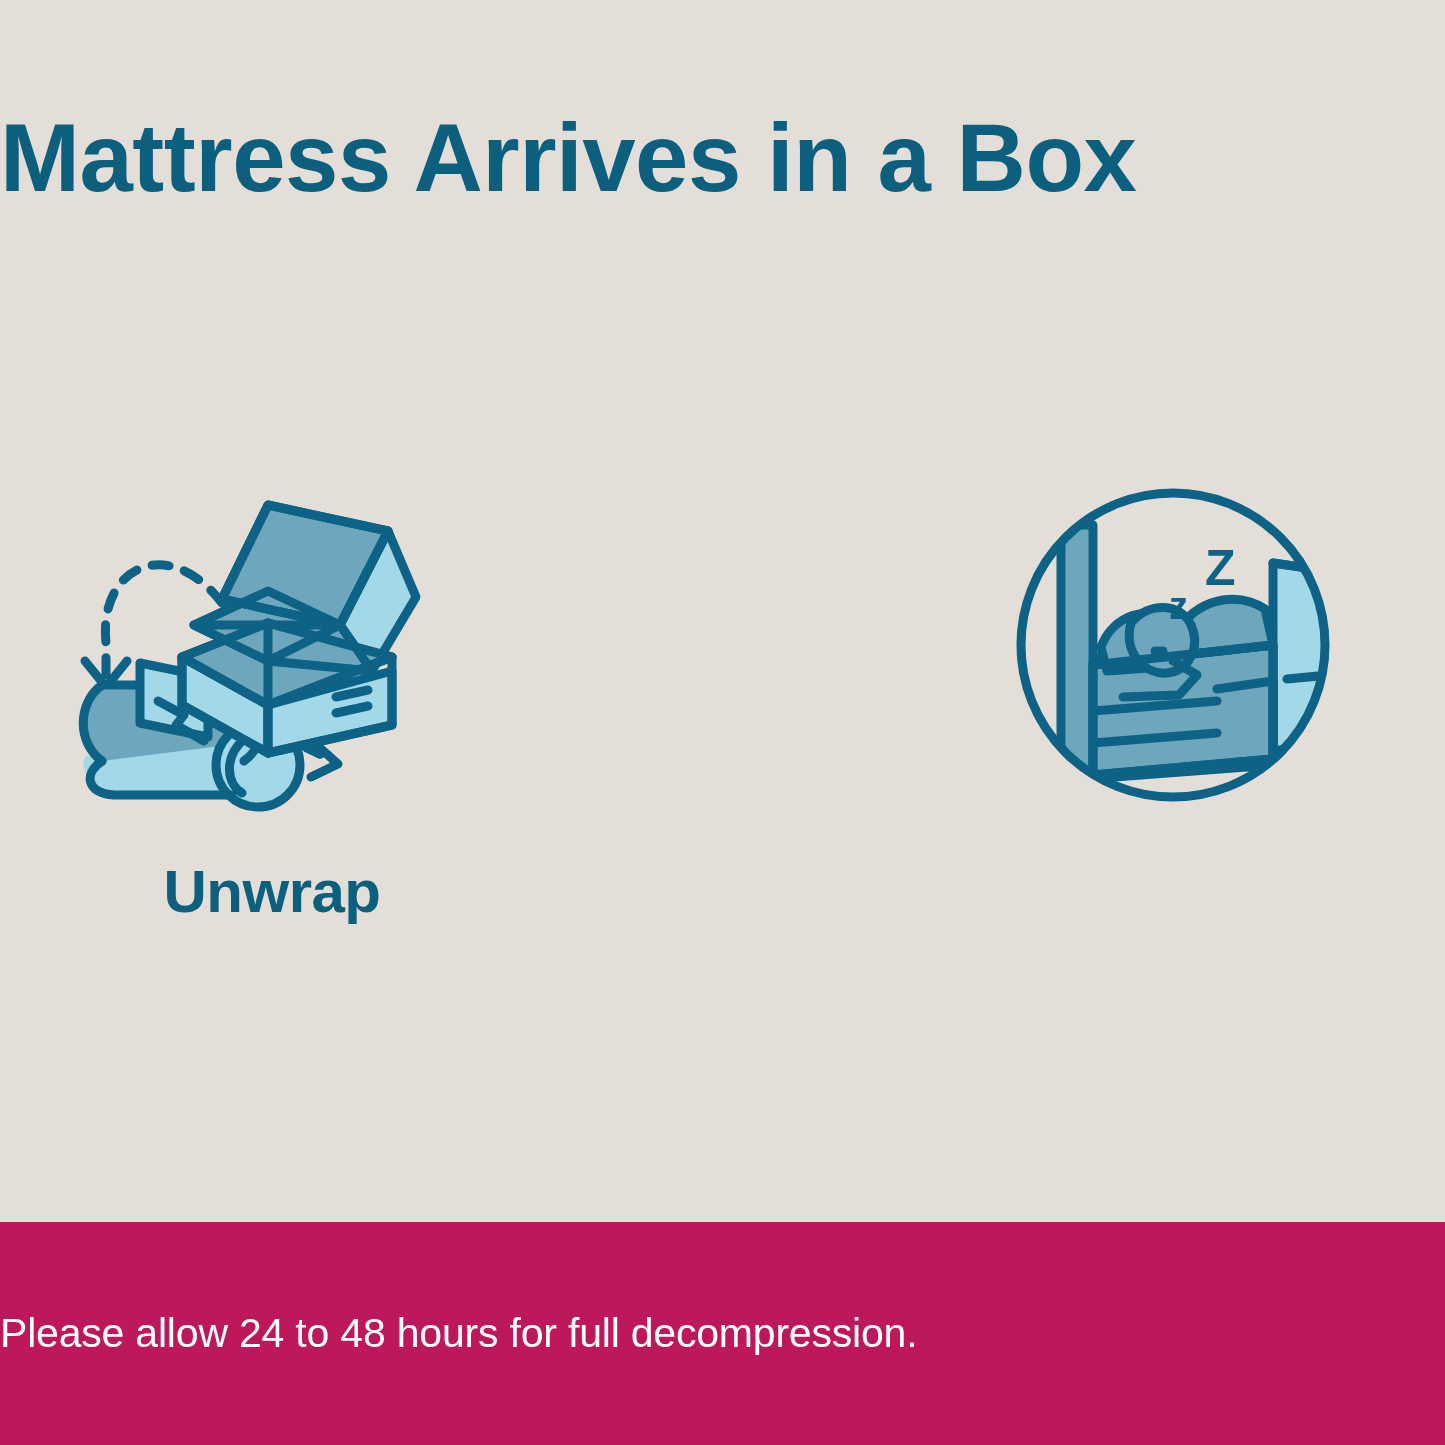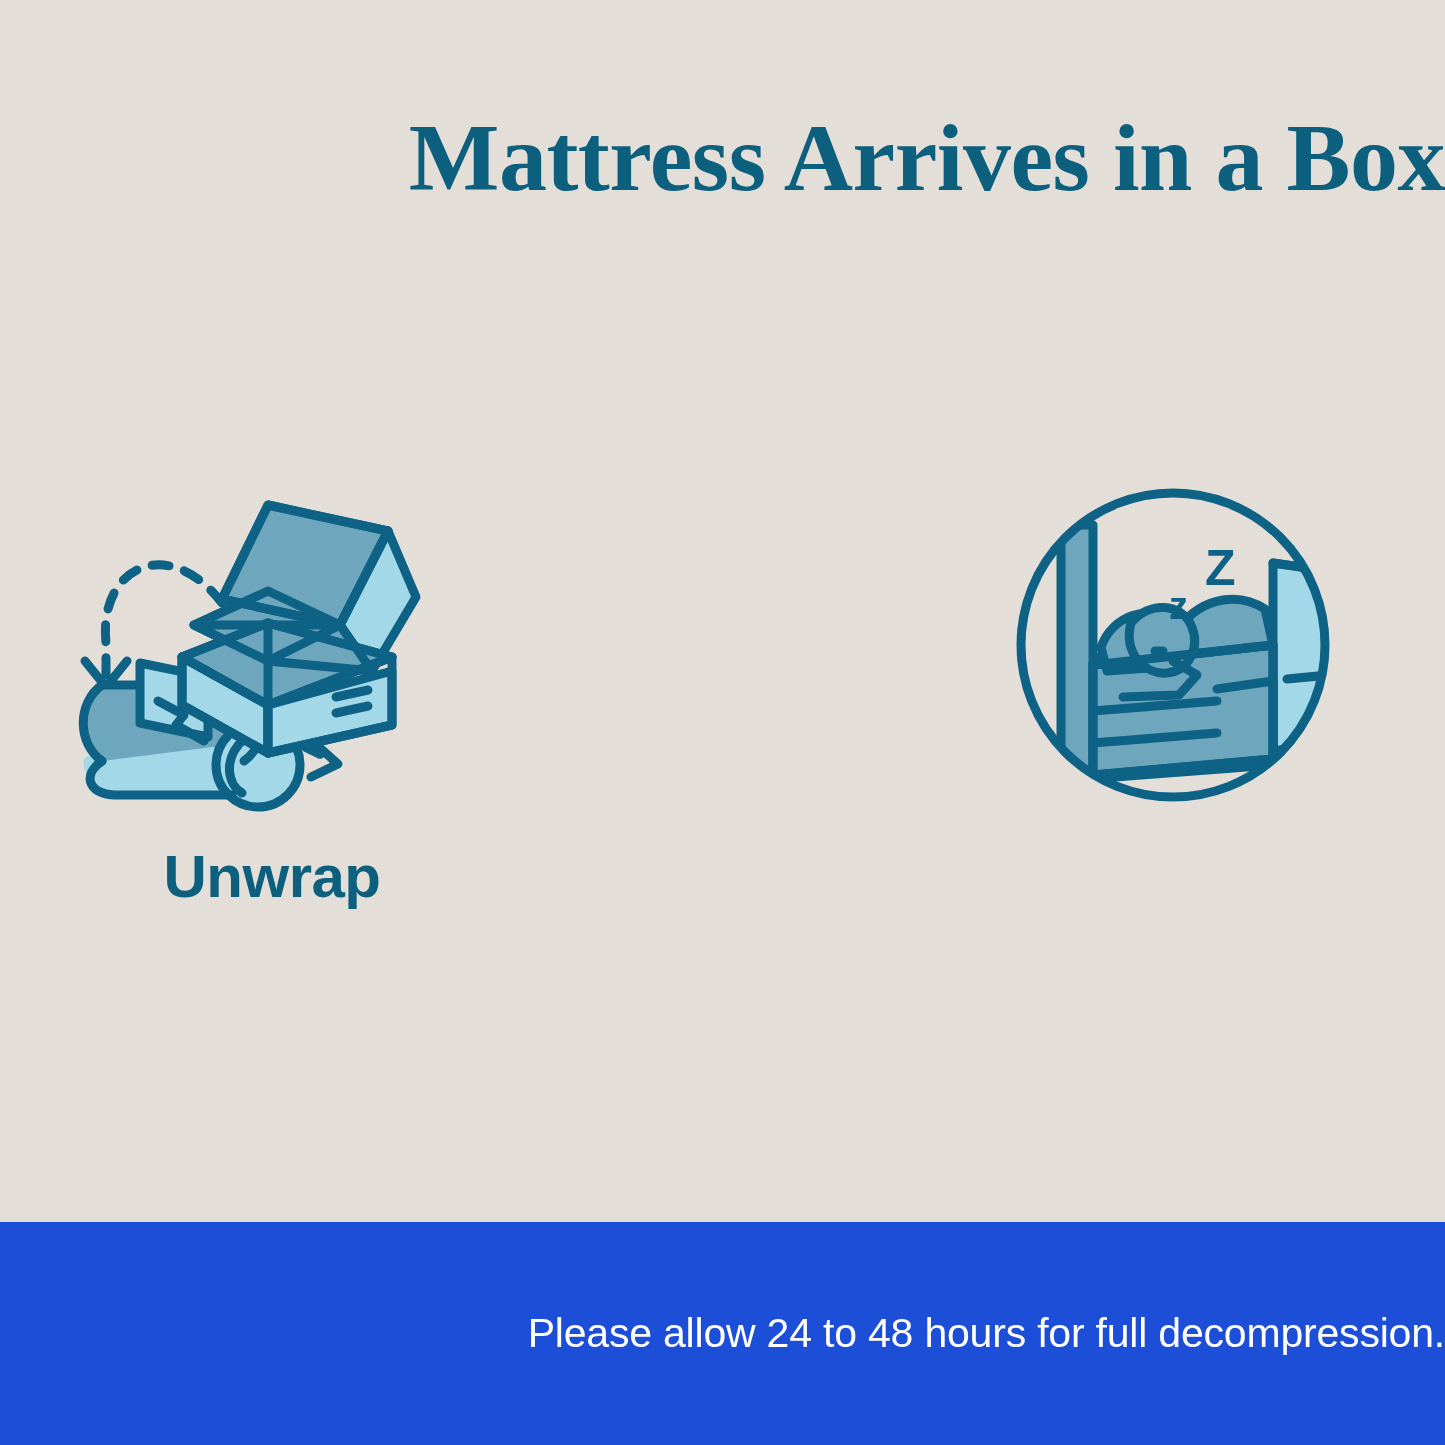--- a/index.html
+++ b/index.html
@@ -20,22 +20,22 @@
     inset: 0;
     background: #e3dfd8;
   }
 
   
   .title {
     position: absolute;
     top: 108px;
     left: 0;
     width: 1445px;
-    text-align: right;
-    font-family: Liberation Serif, serif;
+    text-align: left;
+    font-family: Liberation Sans, sans-serif;
     font-weight: bold;
     font-size: 96px;
     letter-spacing: -0.5px;
     color: #0d5f7e;
     line-height: 1.05;
     white-space: nowrap;
   }
 
   
   .steps {
@@ -56,40 +56,40 @@
     align-items: center;
   }
   .step-art {
     height: 350px;
     width: 400px;
     display: flex;
     align-items: center;
     justify-content: center;
   }
   .step-label {
-    margin-top: 27px;
+    margin-top: 42px;
     font-family: "Liberation Sans", sans-serif;
     font-weight: bold;
     font-size: 60px;
     color: #0d5f7e;
     letter-spacing: -0.5px;
     line-height: 1;
   }
 
   
   .footer-band {
     position: absolute;
     left: 0;
     top: 1222px;
     width: 1445px;
     height: 223px;
-    background: #1d4ed8;
+    background: #be185d;
     display: flex;
     align-items: flex-start;
-    justify-content: flex-end;
+    justify-content: flex-start;
   }
   .footer-text {
     margin-top: 88px;
     color: #ffffff;
     font-family: "Liberation Sans", sans-serif;
     font-size: 41px;
     font-weight: normal;
     letter-spacing: -0.2px;
     white-space: nowrap;
   }

